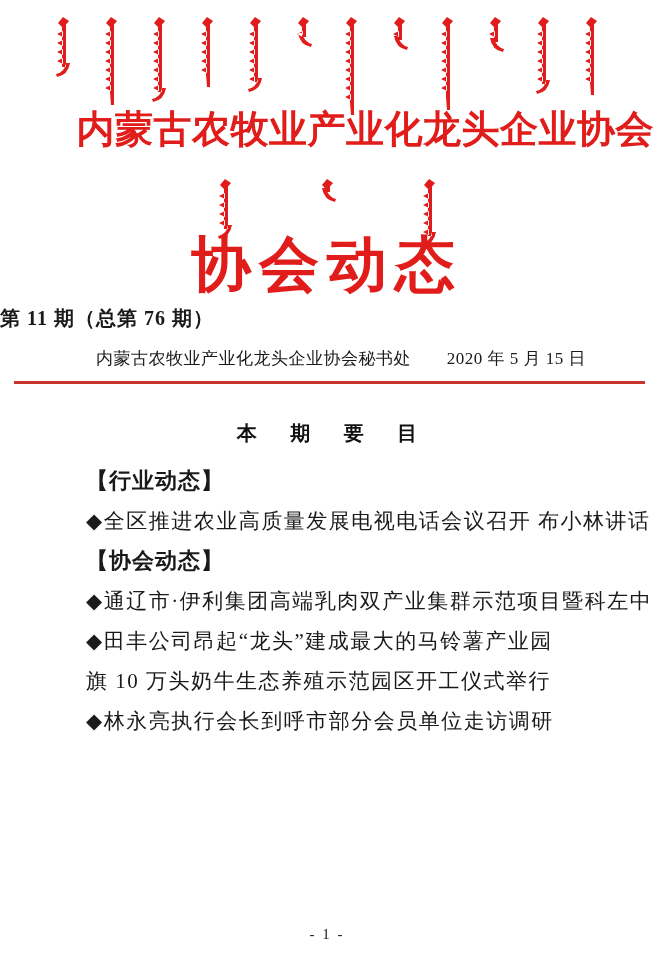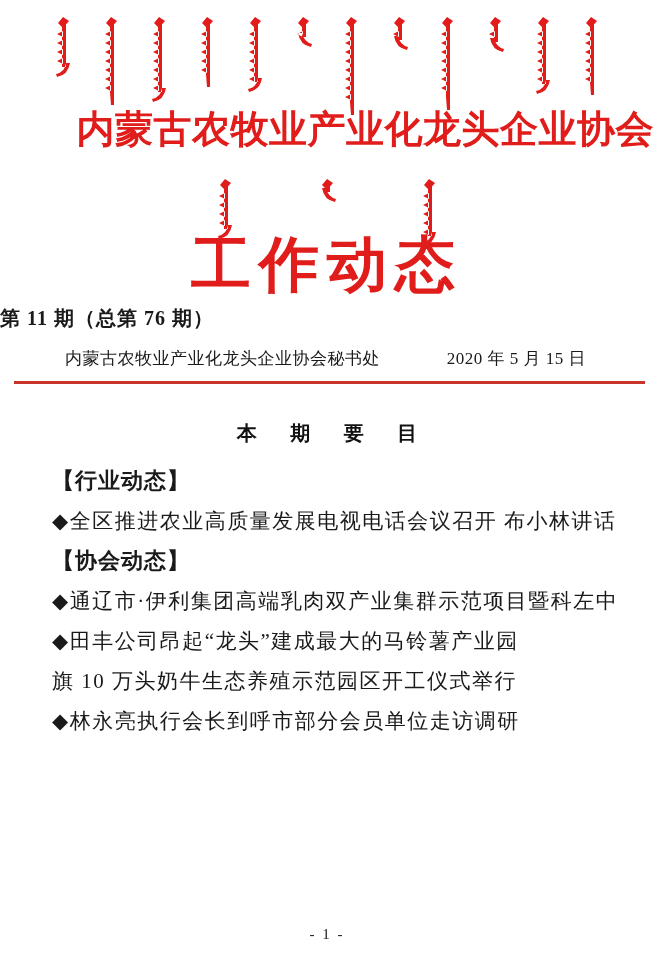--- a/index.html
+++ b/index.html
@@ -50,21 +50,21 @@
   }
   .issue-line{
     margin-top:8px;
     text-align:left;
     font-size:20px;
     font-weight:bold;
     letter-spacing:1px;
   }
   .pub-row{
     margin-top:15px;
-    padding:0 68px 0 65px;
+    padding:0 68px 0 96px;
     display:flex;
     justify-content:space-between;
     align-items:baseline;
     font-size:17px;
     letter-spacing:0.5px;
     gap:17px;
   }
   .red-rule{
     margin:11px 9px 0 14px;
     border:0;
@@ -76,21 +76,21 @@
     text-align:center;
     font-family:"Liberation Sans","DejaVu Sans",sans-serif;
     font-size:20px;
     font-weight:600;
     letter-spacing:14px;
     text-indent:14px;
     color:#111;
   }
   .toc{
     margin-top:14px;
-    padding:0 60px 0 52px;
+    padding:0 60px 0 86px;
   }
   .toc .entry{
     font-size:21px;
     line-height:40px;
     letter-spacing:1.5px;
     white-space:nowrap;
   }
   .toc .entry.section{
     font-family:"Liberation Sans","DejaVu Sans",sans-serif;
     font-weight:bold;
@@ -157,21 +157,21 @@
           <path d="M10 1 L16 5 L10 12 L5 7 Z M9 5 h4 v46 h-4 Z M10 15 L4 18 L10 21 Z M10 24 L4 27 L10 30 Z M10 33 L4 36 L10 39 Z M10 42 L4 45 L10 48 Z M13 47 q-1 9 -10 11 l1 3 q11 -2 13 -14 Z" fill="currentColor"></path>
         </svg></span>
       <span class="m-word"><svg width="20" height="36" viewBox="0 0 20 36" aria-hidden="true">
           <path d="M10 1 L16 5 L10 12 L5 7 Z M9 5 h4 v9 h-4 Z M9 10 q2 9 10 11 l-1 3 q-11 -2 -13 -14 Z" fill="currentColor"></path>
         </svg></span>
       <span class="m-word"><svg width="20" height="80" viewBox="0 0 20 80" aria-hidden="true">
           <path d="M10 1 L16 5 L10 12 L5 7 Z M9 5 h4 v53 h-4 Z M10 15 L4 18 L10 21 Z M10 24 L4 27 L10 30 Z M10 33 L4 36 L10 39 Z M10 42 L4 45 L10 48 Z M10 51 L4 54 L10 57 Z M13 54 q-1 9 -10 11 l1 3 q11 -2 13 -14 Z" fill="currentColor"></path>
         </svg></span>
     </div>
 
-  <h2 class="doc-title">工作动态</h2>
+  <h2 class="doc-title">协会动态</h2>
 
   <div class="issue-line">第 11 期（总第 76 期）</div>
 
   <div class="pub-row">
     <span>内蒙古农牧业产业化龙头企业协会秘书处</span>
     <span>2020 年 5 月 15 日</span>
   </div>
 
   <hr class="red-rule">
 

